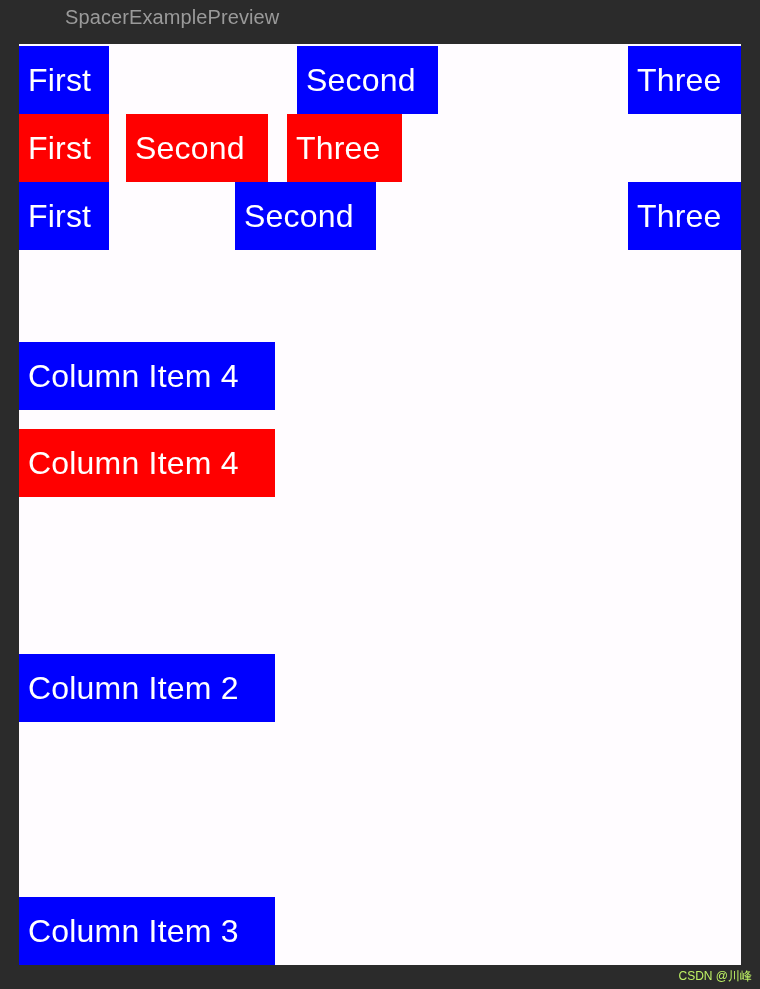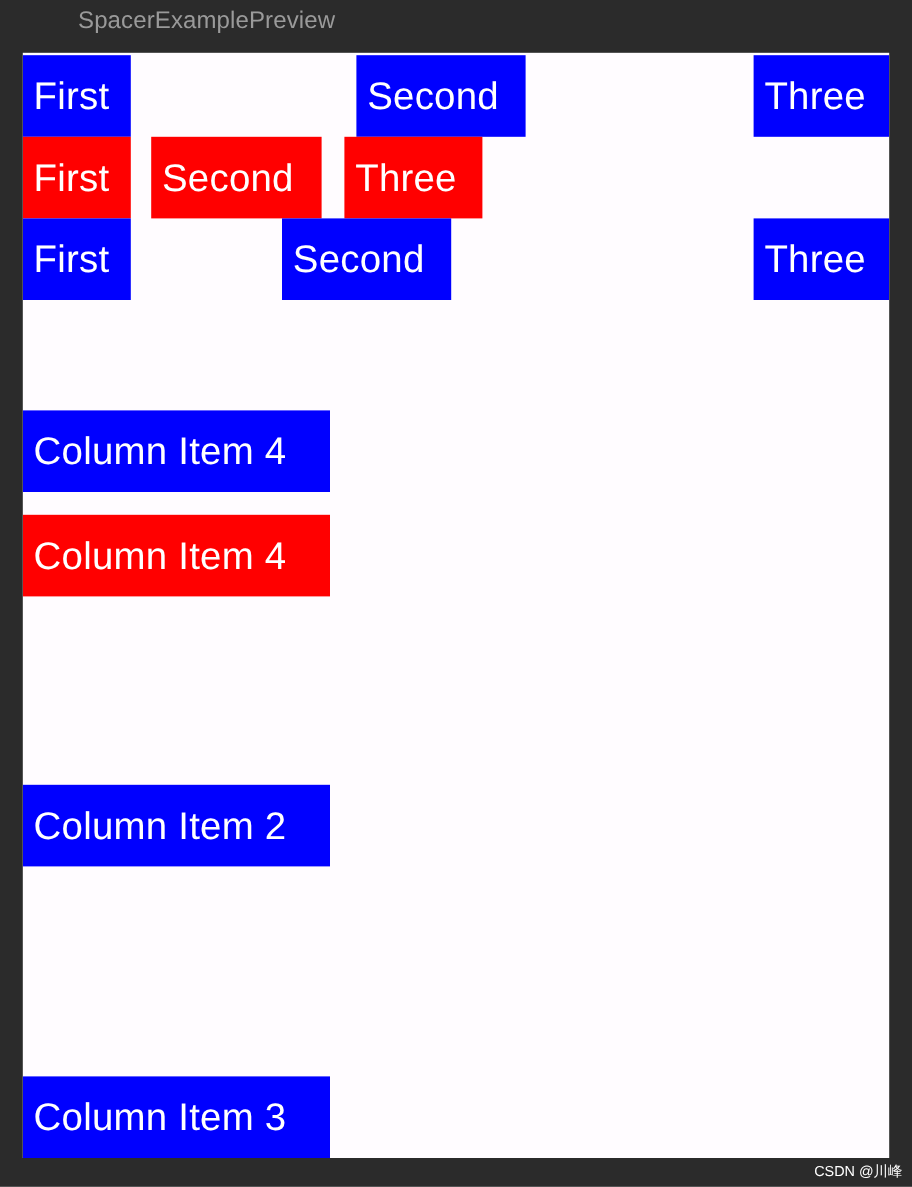--- a/index.html
+++ b/index.html
@@ -112,21 +112,21 @@
   #col-item-2 { top: 360px; }
   #col-item-3 { top: 603px; }
 
   
   #watermark {
     position: absolute;
     right: 8px;
     top: 966px;
     height: 20px;
     line-height: 20px;
-    color: #ffffff;
+    color: #bef264;
     font-size: 12px;
     white-space: nowrap;
   }
 </style>
 </head>
 <body>
 
 <div id="preview-title">SpacerExamplePreview</div>
 
 <div id="preview-canvas">

